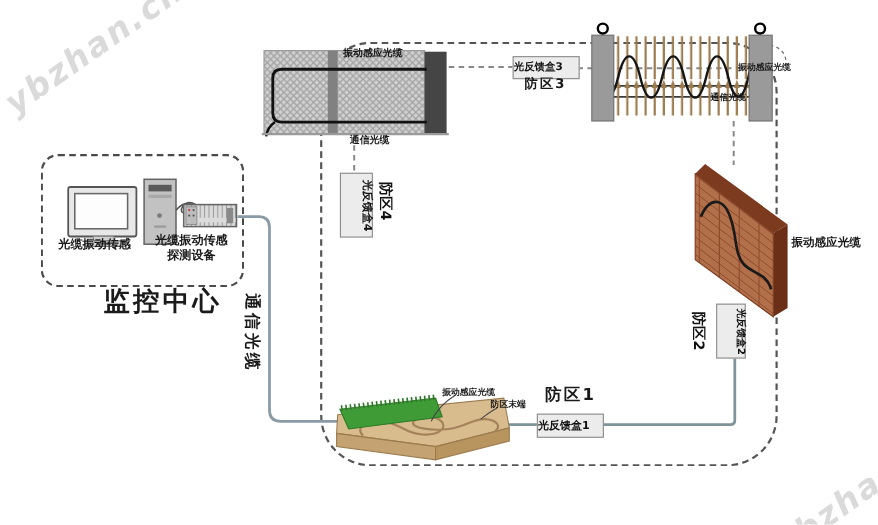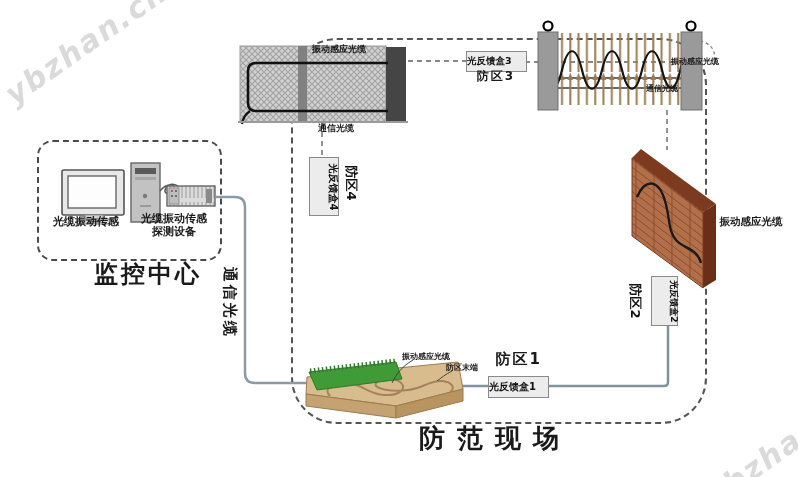--- a/index.html
+++ b/index.html
@@ -159,18 +159,17 @@
     <span>防区2</span>
   </div>
 
   <div class="lbl layer3" style="left:397px;top:352px;width:58px;font-size:8px;">振动感应光缆</div>
   <div class="lbl layer3" style="left:436px;top:363px;width:42px;font-size:8px;text-align:right;">防区末端</div>
   <div class="lbl layer3" style="left:494px;top:351px;width:48px;font-size:15px;letter-spacing:2px;text-align:right;">防区1</div>
   <div class="fbox layer3" style="left:488px;top:376px;width:59px;height:20px;font-size:10px;">
     <span>光反馈盒1</span>
   </div>
 
-  <div class="lbl serif layer3" style="left:395px;top:424px;width:200px;font-size:26px;font-weight:600;letter-spacing:12px;">防范现场</div>
 
   <div class="watermark layer3" style="left:-8px;top:28px;width:180px;transform:rotate(-35deg);">ybzhan.cn</div>
   <div class="watermark layer3" style="left:692px;top:430px;width:180px;transform:rotate(-35deg);">ybzhan.cn</div>
 
 </div>
 
 </body></html>

